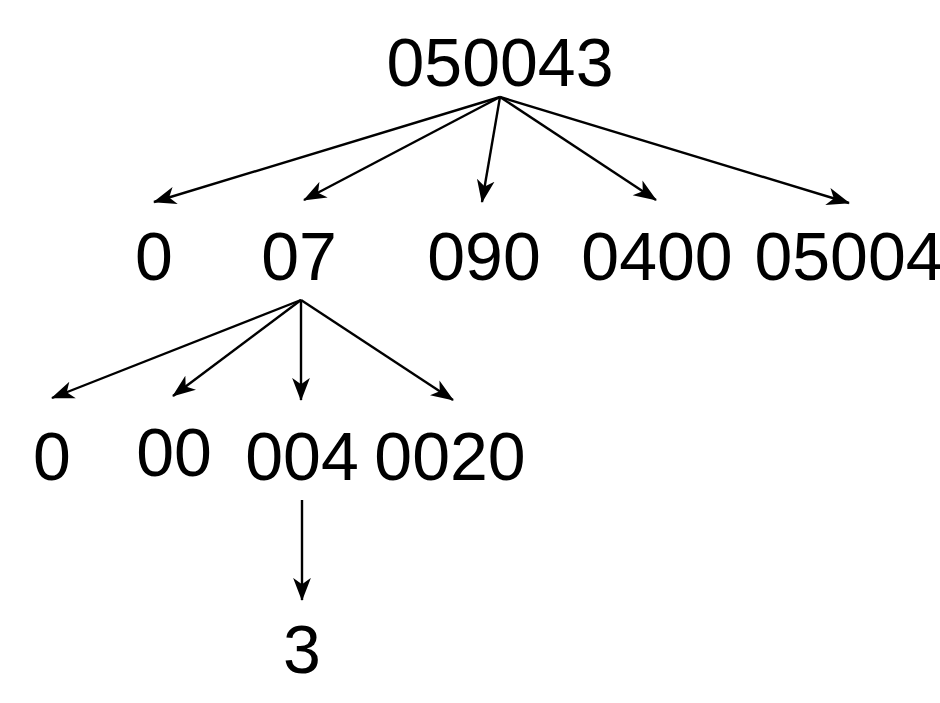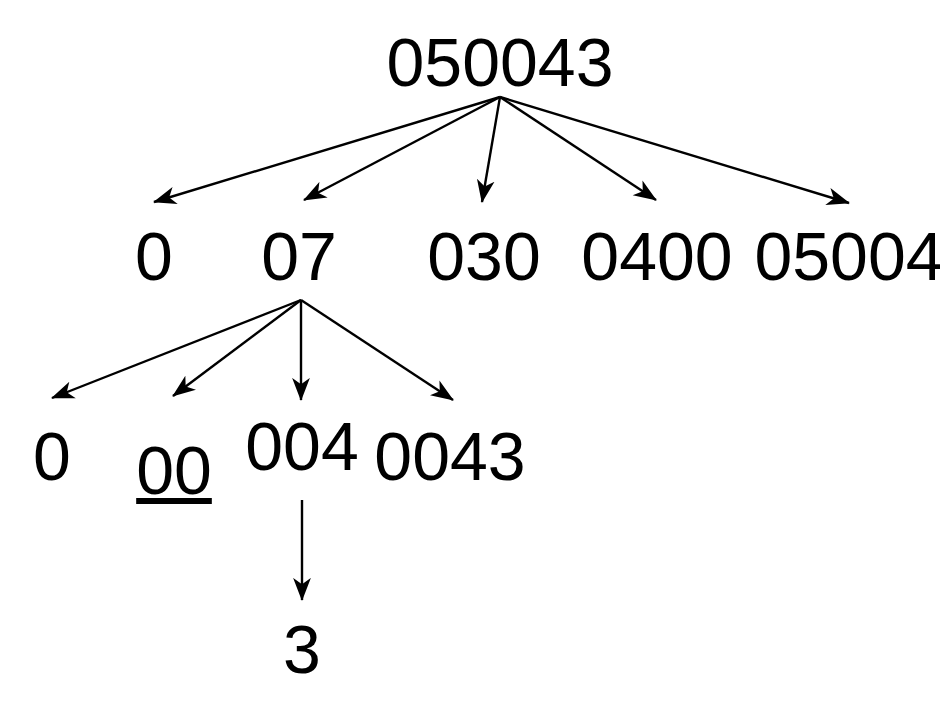--- a/index.html
+++ b/index.html
@@ -58,23 +58,23 @@
         <line x1="301" y1="300" x2="301" y2="400" stroke="#000000" stroke-width="2.4" marker-end="url(#arrowhead)"></line>
         <line x1="301" y1="300" x2="453" y2="400" stroke="#000000" stroke-width="2.4" marker-end="url(#arrowhead)"></line>
         <line x1="302" y1="500" x2="302" y2="600" stroke="#000000" stroke-width="2.4" marker-end="url(#arrowhead)"></line>
       </g>
   </svg>
 
   <div id="labels">
       <div class="node-label" style="left: 500px; top: 28px;">050043</div>
       <div class="node-label" style="left: 154px; top: 222px;">0</div>
       <div class="node-label" style="left: 299px; top: 222px;">07</div>
-      <div class="node-label" style="left: 484px; top: 222px;">030</div>
+      <div class="node-label" style="left: 484px; top: 222px;">090</div>
       <div class="node-label" style="left: 657px; top: 222px;">0400</div>
       <div class="node-label" style="left: 849px; top: 222px;">05004</div>
       <div class="node-label" style="left: 52px; top: 422px;">0</div>
-      <div class="node-label" style="left: 174px; top: 436px; text-decoration: underline;">00</div>
-      <div class="node-label" style="left: 302px; top: 412px;">004</div>
-      <div class="node-label" style="left: 450px; top: 422px;">0043</div>
+      <div class="node-label" style="left: 174px; top: 418px;">00</div>
+      <div class="node-label" style="left: 302px; top: 422px;">004</div>
+      <div class="node-label" style="left: 450px; top: 422px;">0020</div>
       <div class="node-label" style="left: 302px; top: 615px;">3</div>
     </div>
 
 </div>
 
 </body></html>

